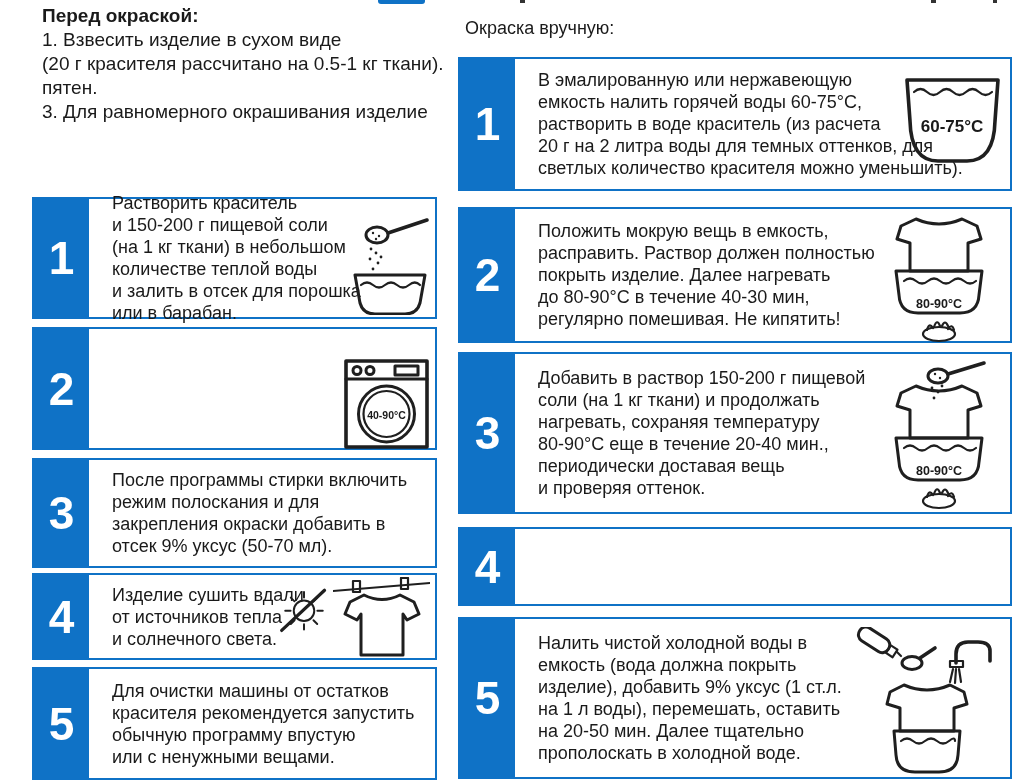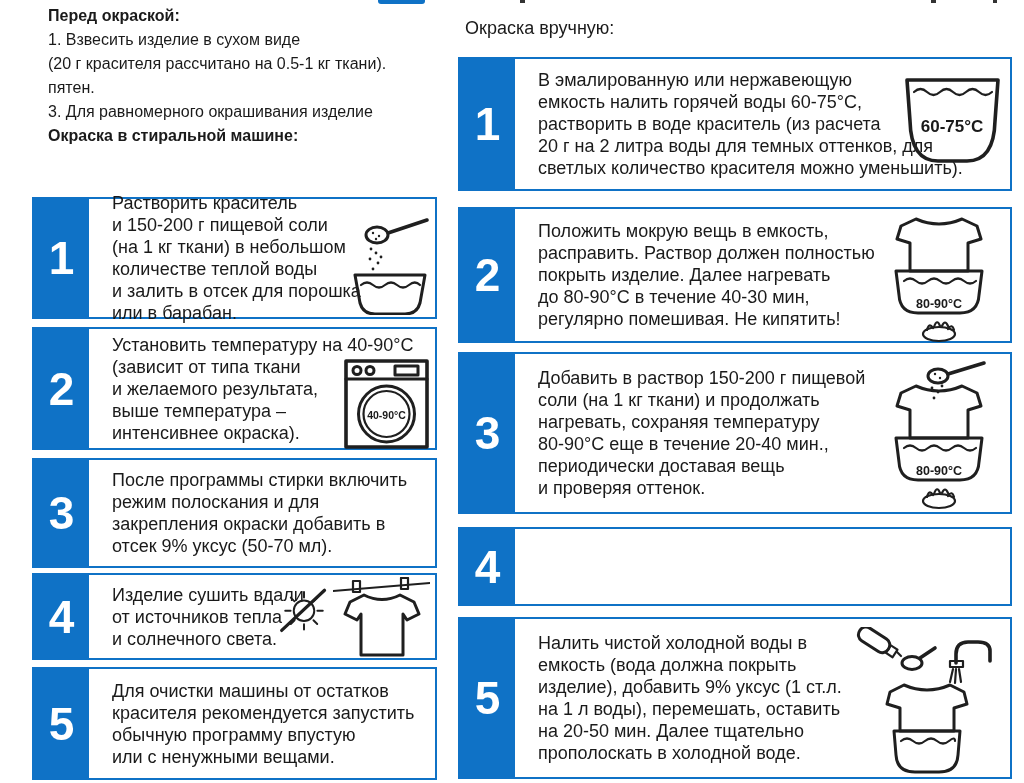--- a/index.html
+++ b/index.html
@@ -5,21 +5,21 @@
   html,body{margin:0;padding:0}
   body{
     width:1024px;height:783px;position:relative;overflow:hidden;
     background:#ffffff;color:#1a1a1a;
     font-family:"Liberation Sans",sans-serif;
   }
   
   .top-frag{position:absolute;top:0;background:var(--accent);border-radius:0 0 3px 3px}
   .top-speck{position:absolute;top:0;background:#333}
   
-  .intro{position:absolute;left:48px;top:4px;width:430px;font-size:16px;line-height:23.9px}
+  .intro{position:absolute;left:42px;top:4px;width:430px;font-size:19px;line-height:23.9px}
   .intro div{white-space:nowrap}
   .intro .hd{font-weight:700}
   
   .sec-hd{position:absolute;font-size:18px;font-weight:400;white-space:nowrap}
   
   .step{position:absolute;display:flex;background:#fff;border:2px solid var(--accent);box-sizing:border-box}
   .num{flex:0 0 55px;width:55px;background:var(--accent);color:#fff;
        display:flex;align-items:center;justify-content:center;
        font-size:46px;font-weight:700;line-height:1}
   .txt{flex:1;display:flex;flex-direction:column;justify-content:center;
@@ -39,21 +39,20 @@
 <div class="top-speck" style="left:520px;width:5px;height:3px"></div>
 <div class="top-speck" style="left:931px;width:5px;height:3px"></div>
 <div class="top-speck" style="left:993px;width:4px;height:3px"></div>
 
 <div class="intro">
   <div class="hd">Перед окраской:</div>
   <div>1. Взвесить изделие в сухом виде</div>
   <div>(20 г красителя рассчитано на 0.5-1 кг ткани).</div>
   <div>пятен.</div>
   <div>3. Для равномерного окрашивания изделие</div>
-  <div class="hd">Окраска в стиральной машине:</div>
 </div>
 
 <div class="sec-hd" style="left:465px;top:18px">Окраска вручную:</div>
 
 <div class="step" style="left:32px;top:197px;width:405px;height:122px">
   <div class="num">1</div>
   <div class="txt">Растворить краситель
 и 150-200 г пищевой соли
 (на 1 кг ткани) в небольшом
 количестве теплой воды
@@ -73,25 +72,20 @@
         <circle class="dot" cx="30" cy="54" r="1.4"></circle>
         <circle class="dot" cx="38" cy="42" r="1.4"></circle>
       <path d="M12,60 H82 L77,88 Q74,99 62,99 H32 Q20,99 17,88 Z"></path>
       <path class="thin" d="M18,70 q6,-5 12,0 q6,5 12,0 q6,-5 12,0 q6,5 12,0 q6,-5 11,0"></path>
     </svg>
   </div>
 </div>
 
 <div class="step" style="left:32px;top:327px;width:405px;height:123px">
   <div class="num">2</div>
-  <div class="txt">Установить температуру на 40-90°C
-(зависит от типа ткани
-и желаемого результата,
-выше температура –
-интенсивнее окраска).</div>
   <div class="icon" style="right:5px;top:29px;width:87px;height:92px">
     <svg viewBox="0 0 87 92" width="87" height="92">
       <rect class="thick" x="3" y="3" width="81" height="86"></rect>
       <line x1="3" y1="21" x2="84" y2="21"></line>
       <circle cx="14" cy="12.5" r="4"></circle>
         <circle cx="27" cy="12.5" r="4"></circle>
       <rect x="52" y="8" width="23" height="9"></rect>
       <circle cx="43.5" cy="56" r="28"></circle>
         <circle class="thin" cx="43.5" cy="56" r="23"></circle>
       <text x="43.5" y="60.5" font-size="10.5" text-anchor="middle">40-90°C</text>

